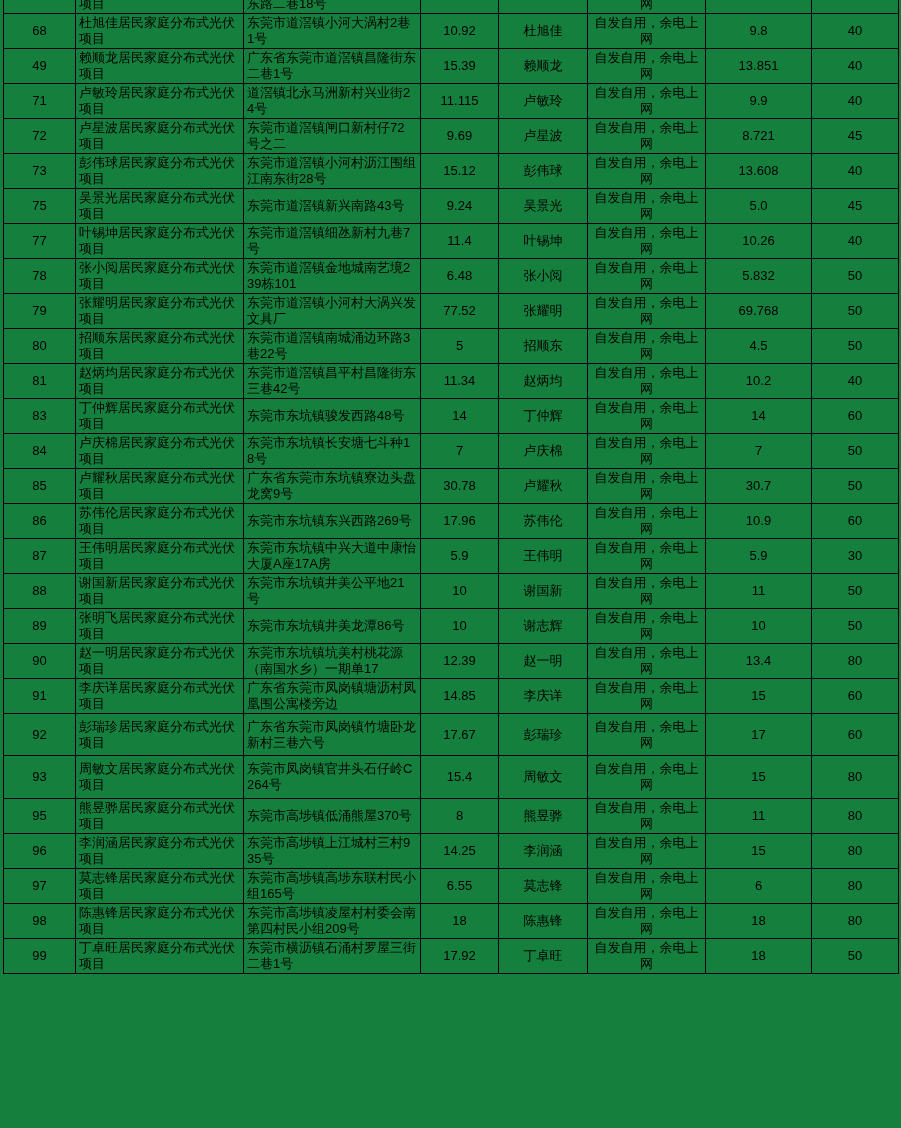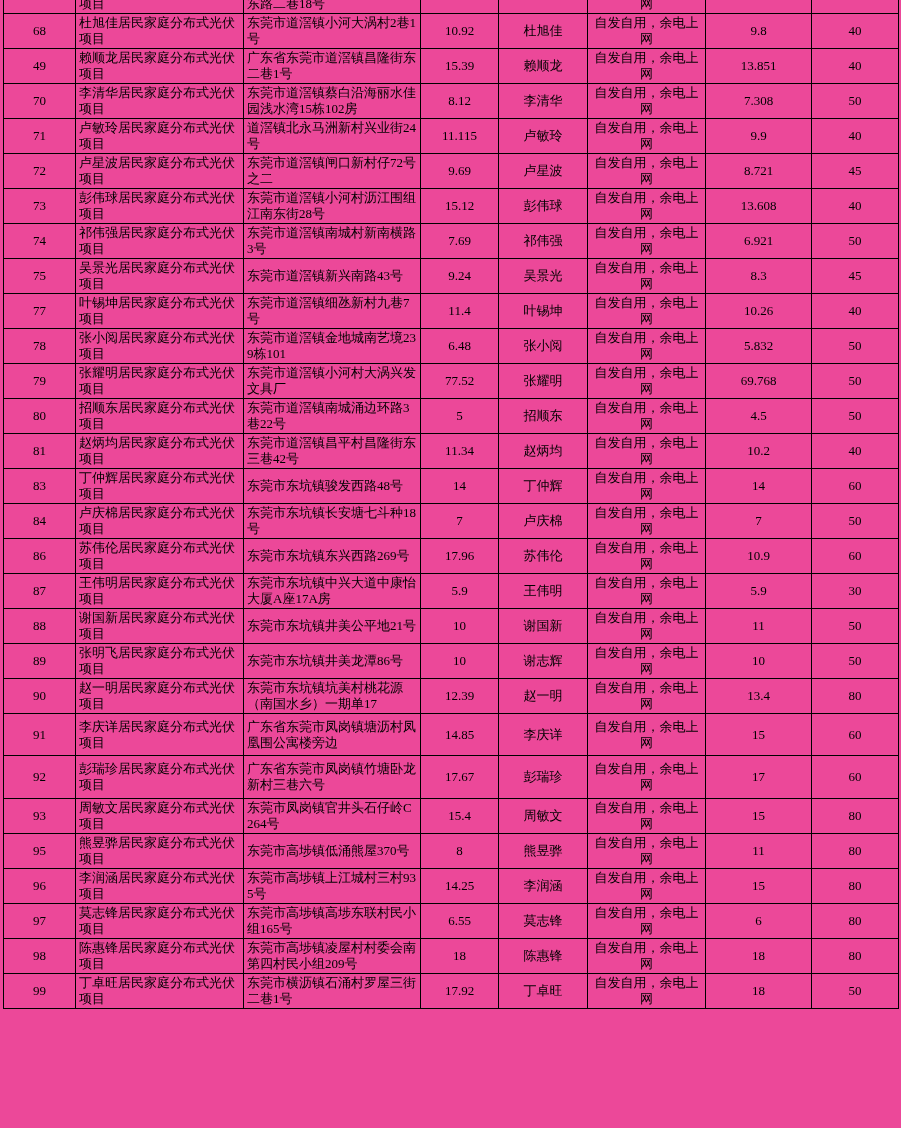--- a/index.html
+++ b/index.html
@@ -1,22 +1,22 @@
 <!DOCTYPE html>
 <html><head>
 <meta charset="utf-8">
 <style>
   html, body { margin: 0; padding: 0; background: #fff; }
   .screen {
     position: relative;
     width: 901px;
     height: 1128px;
     overflow: hidden;
-    background: #ec4899;
-    font-family: Liberation Serif, serif;
+    background: #15803d;
+    font-family: Liberation Sans, sans-serif;
     color: #000;
   }
   table.pv-table {
     position: absolute;
     left: 3px;
     top: -20px;
     border-collapse: collapse;
     table-layout: fixed;
     width: 895px;
     font-size: 13px;
@@ -103,30 +103,20 @@
     <td class="cell-no">49</td>
     <td class="cell-project">赖顺龙居民家庭分布式光伏项目</td>
     <td class="cell-address">广东省东莞市道滘镇昌隆街东二巷1号</td>
     <td class="cell-cap">15.39</td>
     <td class="cell-owner">赖顺龙</td>
     <td class="cell-mode">自发自用，余电上网</td>
     <td class="cell-grid">13.851</td>
     <td class="cell-pct">40</td>
   </tr>
         <tr>
-    <td class="cell-no">70</td>
-    <td class="cell-project">李清华居民家庭分布式光伏项目</td>
-    <td class="cell-address">东莞市道滘镇蔡白沿海丽水佳园浅水湾15栋102房</td>
-    <td class="cell-cap">8.12</td>
-    <td class="cell-owner">李清华</td>
-    <td class="cell-mode">自发自用，余电上网</td>
-    <td class="cell-grid">7.308</td>
-    <td class="cell-pct">50</td>
-  </tr>
-        <tr>
     <td class="cell-no">71</td>
     <td class="cell-project">卢敏玲居民家庭分布式光伏项目</td>
     <td class="cell-address">道滘镇北永马洲新村兴业街24号</td>
     <td class="cell-cap">11.115</td>
     <td class="cell-owner">卢敏玲</td>
     <td class="cell-mode">自发自用，余电上网</td>
     <td class="cell-grid">9.9</td>
     <td class="cell-pct">40</td>
   </tr>
         <tr>
@@ -143,37 +133,27 @@
     <td class="cell-no">73</td>
     <td class="cell-project">彭伟球居民家庭分布式光伏项目</td>
     <td class="cell-address">东莞市道滘镇小河村沥江围组江南东街28号</td>
     <td class="cell-cap">15.12</td>
     <td class="cell-owner">彭伟球</td>
     <td class="cell-mode">自发自用，余电上网</td>
     <td class="cell-grid">13.608</td>
     <td class="cell-pct">40</td>
   </tr>
         <tr>
-    <td class="cell-no">74</td>
-    <td class="cell-project">祁伟强居民家庭分布式光伏项目</td>
-    <td class="cell-address">东莞市道滘镇南城村新南横路3号</td>
-    <td class="cell-cap">7.69</td>
-    <td class="cell-owner">祁伟强</td>
-    <td class="cell-mode">自发自用，余电上网</td>
-    <td class="cell-grid">6.921</td>
-    <td class="cell-pct">50</td>
-  </tr>
-        <tr>
     <td class="cell-no">75</td>
     <td class="cell-project">吴景光居民家庭分布式光伏项目</td>
     <td class="cell-address">东莞市道滘镇新兴南路43号</td>
     <td class="cell-cap">9.24</td>
     <td class="cell-owner">吴景光</td>
     <td class="cell-mode">自发自用，余电上网</td>
-    <td class="cell-grid">8.3</td>
+    <td class="cell-grid">5.0</td>
     <td class="cell-pct">45</td>
   </tr>
         <tr>
     <td class="cell-no">77</td>
     <td class="cell-project">叶锡坤居民家庭分布式光伏项目</td>
     <td class="cell-address">东莞市道滘镇细氹新村九巷7号</td>
     <td class="cell-cap">11.4</td>
     <td class="cell-owner">叶锡坤</td>
     <td class="cell-mode">自发自用，余电上网</td>
     <td class="cell-grid">10.26</td>
@@ -233,20 +213,30 @@
     <td class="cell-no">84</td>
     <td class="cell-project">卢庆棉居民家庭分布式光伏项目</td>
     <td class="cell-address">东莞市东坑镇长安塘七斗种18号</td>
     <td class="cell-cap">7</td>
     <td class="cell-owner">卢庆棉</td>
     <td class="cell-mode">自发自用，余电上网</td>
     <td class="cell-grid">7</td>
     <td class="cell-pct">50</td>
   </tr>
         <tr>
+    <td class="cell-no">85</td>
+    <td class="cell-project">卢耀秋居民家庭分布式光伏项目</td>
+    <td class="cell-address">广东省东莞市东坑镇寮边头盘龙窝9号</td>
+    <td class="cell-cap">30.78</td>
+    <td class="cell-owner">卢耀秋</td>
+    <td class="cell-mode">自发自用，余电上网</td>
+    <td class="cell-grid">30.7</td>
+    <td class="cell-pct">50</td>
+  </tr>
+        <tr>
     <td class="cell-no">86</td>
     <td class="cell-project">苏伟伦居民家庭分布式光伏项目</td>
     <td class="cell-address">东莞市东坑镇东兴西路269号</td>
     <td class="cell-cap">17.96</td>
     <td class="cell-owner">苏伟伦</td>
     <td class="cell-mode">自发自用，余电上网</td>
     <td class="cell-grid">10.9</td>
     <td class="cell-pct">60</td>
   </tr>
         <tr>

